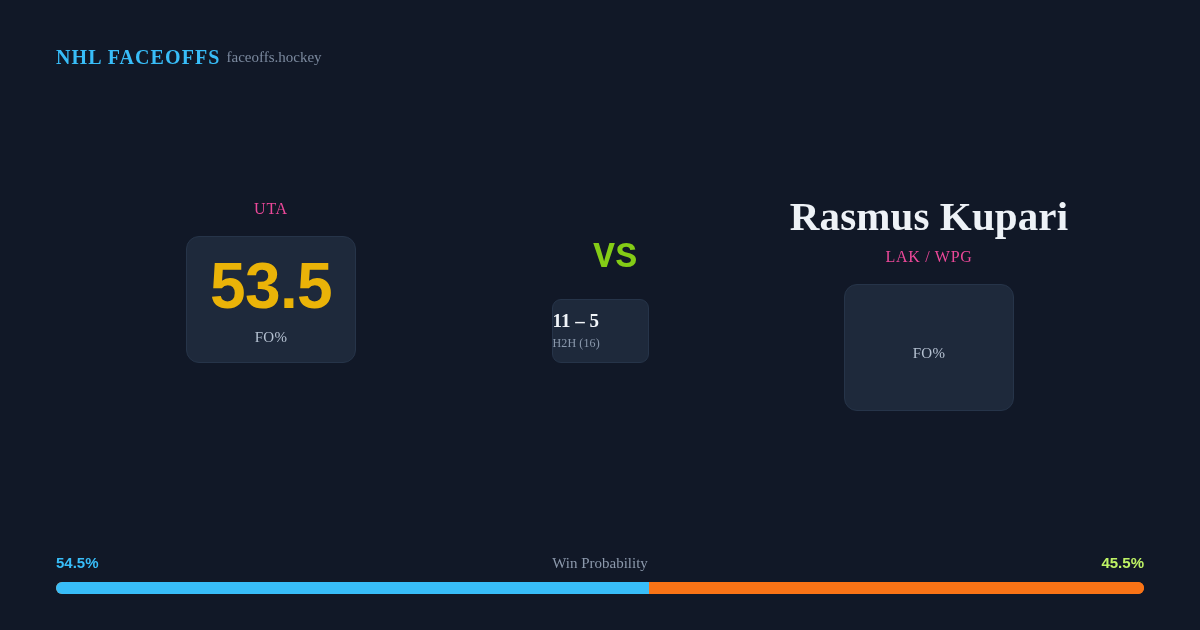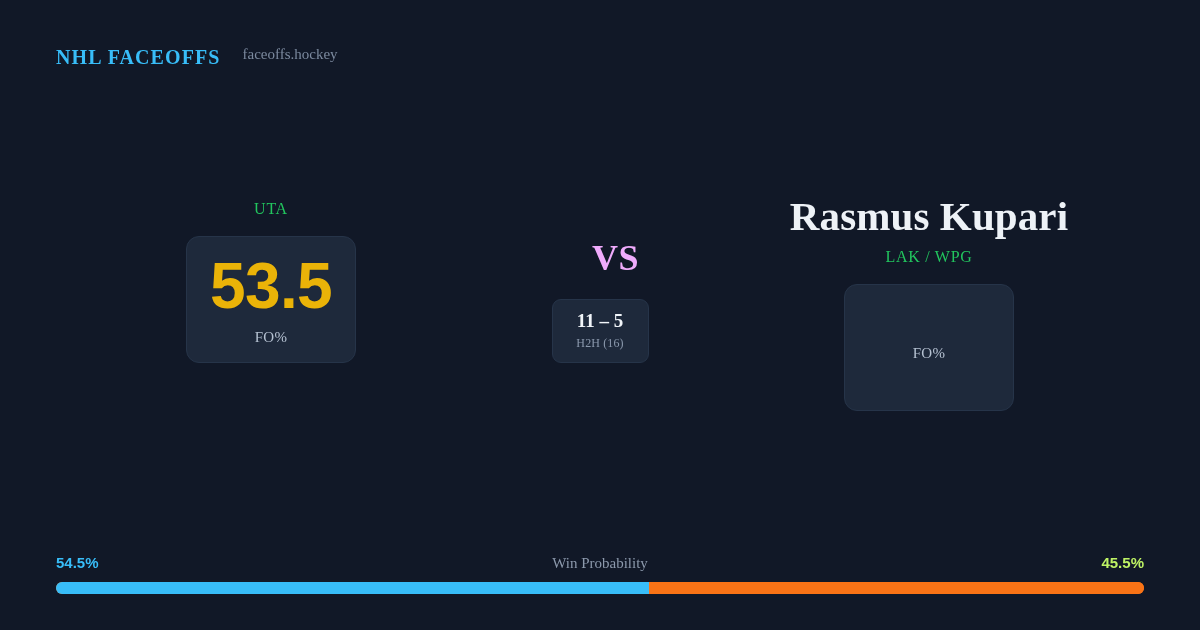--- a/index.html
+++ b/index.html
@@ -17,22 +17,22 @@
     color: #e2e8f0;
     position: relative;
   }
 
   
   .header {
     position: absolute;
     top: 46px;
     left: 56px;
     display: flex;
-    align-items: flex-start;
-    gap: 22px;
+    align-items: center;
+    gap: 6px;
   }
   .brand {
     font-family: "Liberation Serif", "DejaVu Serif", serif;
     font-size: 20px;
     font-weight: bold;
     letter-spacing: 0.055em;
     color: #38bdf8;
     white-space: nowrap;
   }
   .brand-domain {
@@ -68,21 +68,21 @@
     line-height: 1.18;
     white-space: nowrap;
     letter-spacing: 0.003em;
   }
 
   .player-team {
     margin-top: 8px;
     font-family: "Liberation Serif", "DejaVu Serif", serif;
     font-size: 16px;
     letter-spacing: 0.045em;
-    color: #22c55e;
+    color: #ec4899;
     white-space: nowrap;
   }
 
   .stat-card {
     margin-top: 18px;
     width: 170px;
     height: 127px;
     background: #1e293b;
     border: 1px solid #263449;
     border-radius: 13px;
@@ -112,39 +112,39 @@
   
   .center {
     width: 190px;
     display: flex;
     flex-direction: column;
     align-items: center;
     padding-top: 48px;
   }
 
   .vs-text {
-    font-family: Liberation Serif, serif;
+    font-family: Liberation Mono, monospace;
     font-size: 36px;
     font-weight: bold;
-    color: #f0abfc;
+    color: #84cc16;
     line-height: 1;
     letter-spacing: 0.015em;
     margin-left: 31px;
   }
 
   .h2h-card {
     margin-top: 23px;
     width: 97px;
     height: 64px;
     background: #1e293b;
     border: 1px solid #263449;
     border-radius: 9px;
     display: flex;
     flex-direction: column;
-    align-items: center;
+    align-items: flex-start;
     justify-content: center;
   }
 
   .h2h-record {
     font-family: "Liberation Serif", "DejaVu Serif", serif;
     font-size: 19px;
     font-weight: bold;
     color: #f1f5f9;
     line-height: 1;
     white-space: nowrap;

